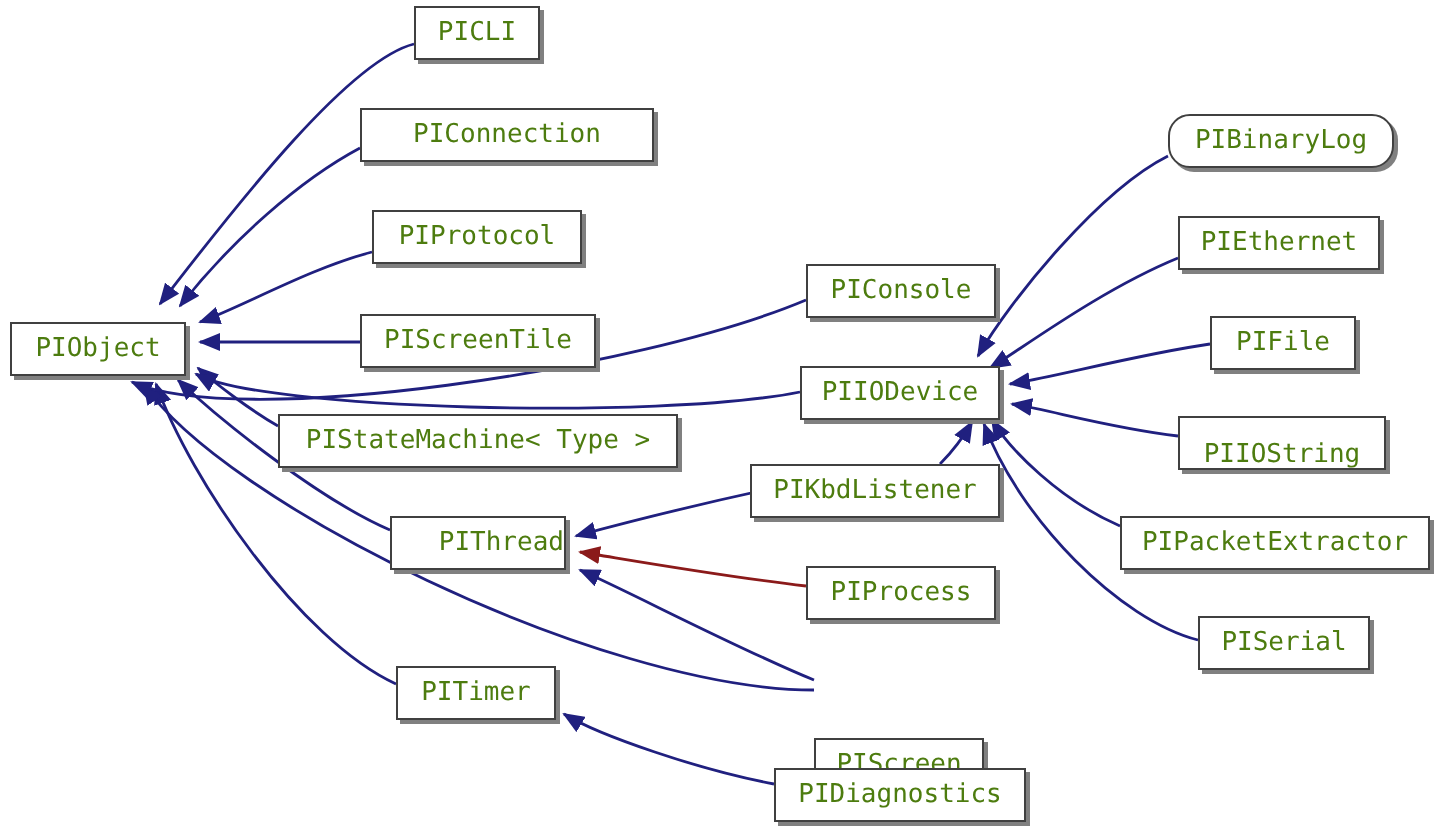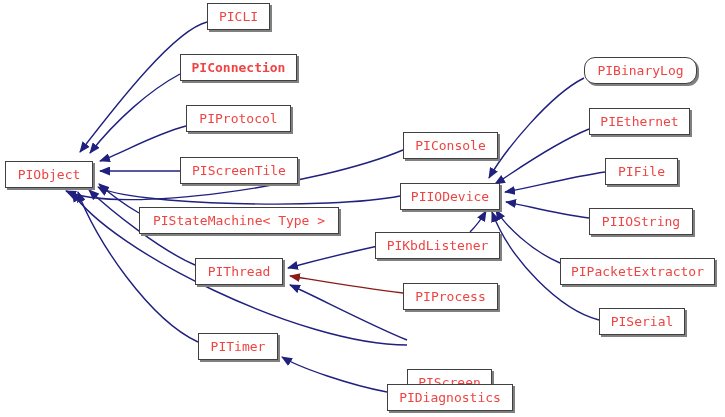--- a/index.html
+++ b/index.html
@@ -17,21 +17,21 @@
     background:#ffffff;
     border:1px solid #404040;
     box-shadow:2px 2px 0 0 #808080;
     display:flex;align-items:center;justify-content:center;
     z-index:5;
   }
   .node-label{
     font-family:"DejaVu Sans Mono","Liberation Mono",monospace;
     font-size:13px;
     line-height:13px;
-    color:#ef4444;
+    color:#4d7c0f;
     white-space:nowrap;
     letter-spacing:0px;
   }
 </style>
 </head>
 <body>
 
 <div id="diagram-root">
 
   <svg id="edge-layer" viewBox="0 0 725 417" width="725" height="417" xmlns="http://www.w3.org/2000/svg">
@@ -68,33 +68,33 @@
       </g>
   </svg>
 
   <div id="nodes-group">
       <div class="node-box" style="left: 5px; top: 161px; width: 88px; height: 27px;">
         <span class="node-label">PIObject</span>
       </div>
       <div class="node-box" style="left: 207px; top: 3px; width: 63px; height: 27px;">
         <span class="node-label">PICLI</span>
       </div>
-      <div class="node-box" style="left: 180px; top: 54px; width: 117px; height: 27px; font-weight: bold;">
+      <div class="node-box" style="left: 180px; top: 54px; width: 147px; height: 27px;">
         <span class="node-label">PIConnection</span>
       </div>
       <div class="node-box" style="left: 186px; top: 105px; width: 105px; height: 27px;">
         <span class="node-label">PIProtocol</span>
       </div>
       <div class="node-box" style="left: 180px; top: 157px; width: 118px; height: 27px;">
         <span class="node-label">PIScreenTile</span>
       </div>
       <div class="node-box" style="left: 139px; top: 207px; width: 200px; height: 27px;">
         <span class="node-label">PIStateMachine&lt; Type &gt;</span>
       </div>
-      <div class="node-box" style="left: 195px; top: 258px; width: 88px; height: 27px;">
+      <div class="node-box" style="left: 195px; top: 258px; width: 88px; height: 27px; justify-content: flex-end;">
         <span class="node-label">PIThread</span>
       </div>
       <div class="node-box" style="left: 198px; top: 333px; width: 80px; height: 27px;">
         <span class="node-label">PITimer</span>
       </div>
       <div class="node-box" style="left: 403px; top: 132px; width: 95px; height: 27px;">
         <span class="node-label">PIConsole</span>
       </div>
       <div class="node-box" style="left: 400px; top: 183px; width: 100px; height: 27px;">
         <span class="node-label">PIIODevice</span>
@@ -113,21 +113,21 @@
       </div>
       <div class="node-box" style="left: 584px; top: 57px; width: 113px; height: 27px; border-radius: 11px;">
         <span class="node-label">PIBinaryLog</span>
       </div>
       <div class="node-box" style="left: 589px; top: 108px; width: 101px; height: 27px;">
         <span class="node-label">PIEthernet</span>
       </div>
       <div class="node-box" style="left: 605px; top: 158px; width: 73px; height: 27px;">
         <span class="node-label">PIFile</span>
       </div>
-      <div class="node-box" style="left: 589px; top: 208px; width: 104px; height: 27px;">
+      <div class="node-box" style="left: 589px; top: 208px; width: 104px; height: 27px; align-items: flex-end;">
         <span class="node-label">PIIOString</span>
       </div>
       <div class="node-box" style="left: 560px; top: 258px; width: 155px; height: 27px;">
         <span class="node-label">PIPacketExtractor</span>
       </div>
       <div class="node-box" style="left: 599px; top: 308px; width: 86px; height: 27px;">
         <span class="node-label">PISerial</span>
       </div>
     </div>
 

